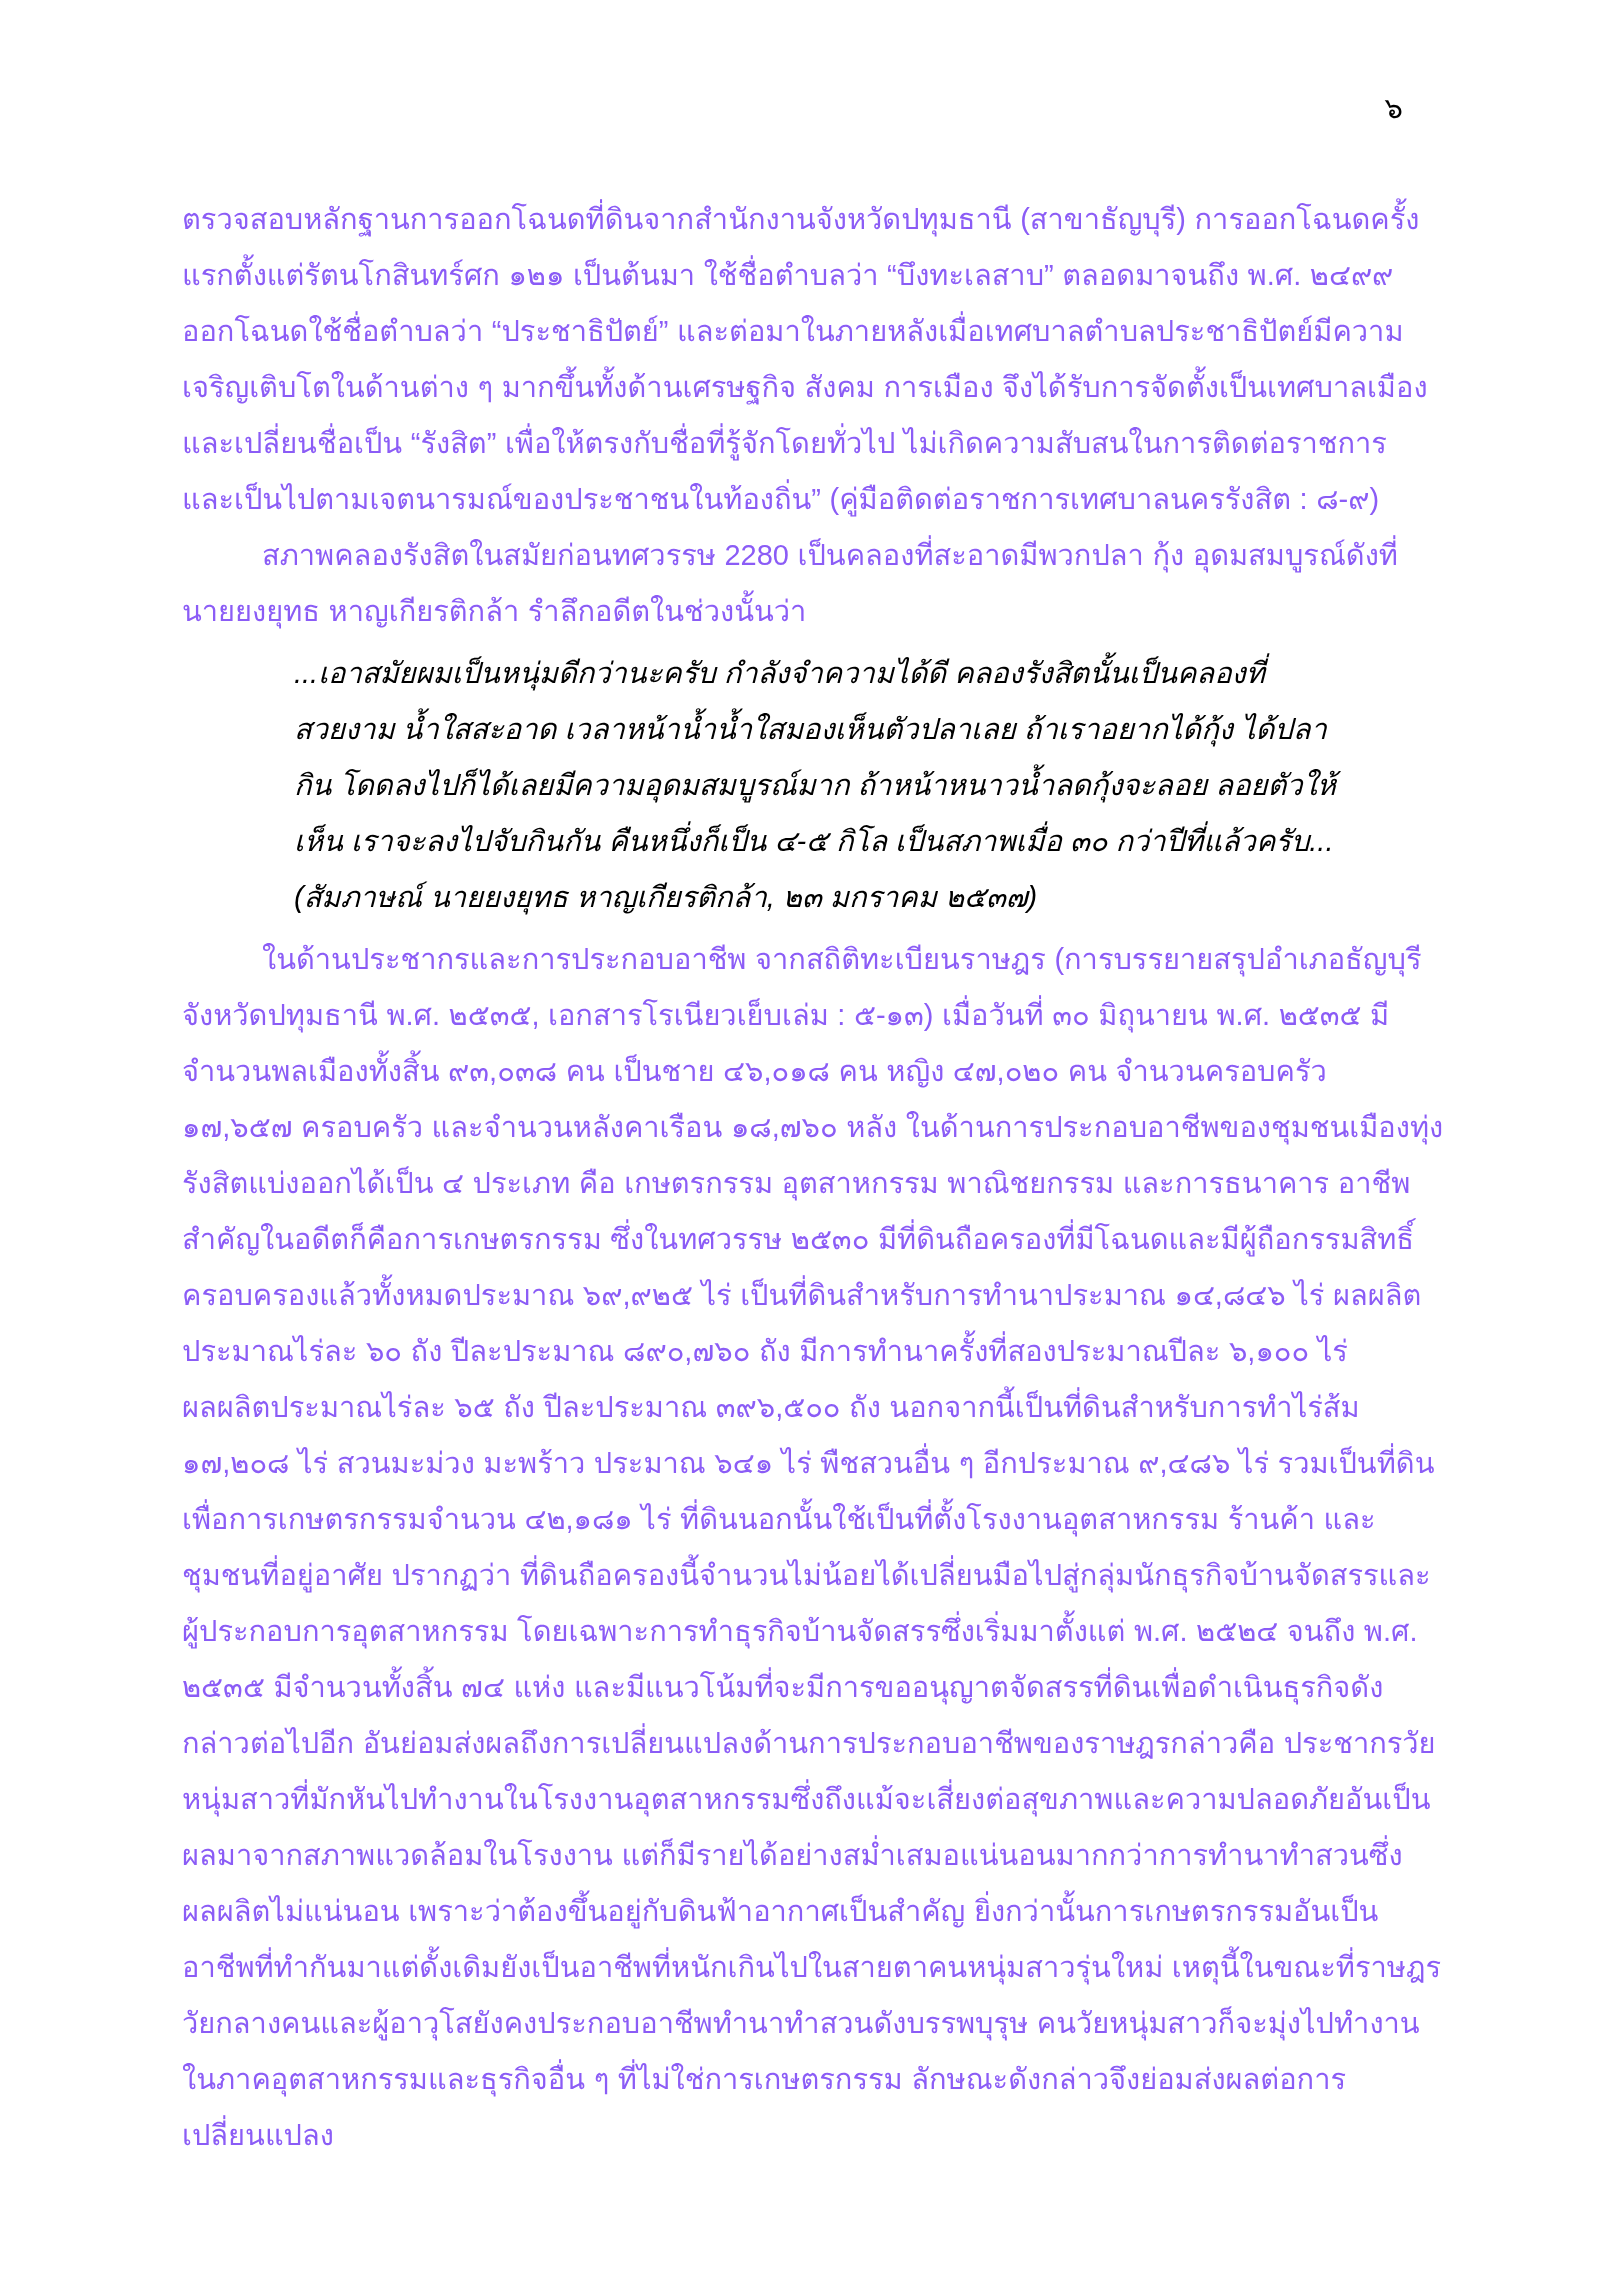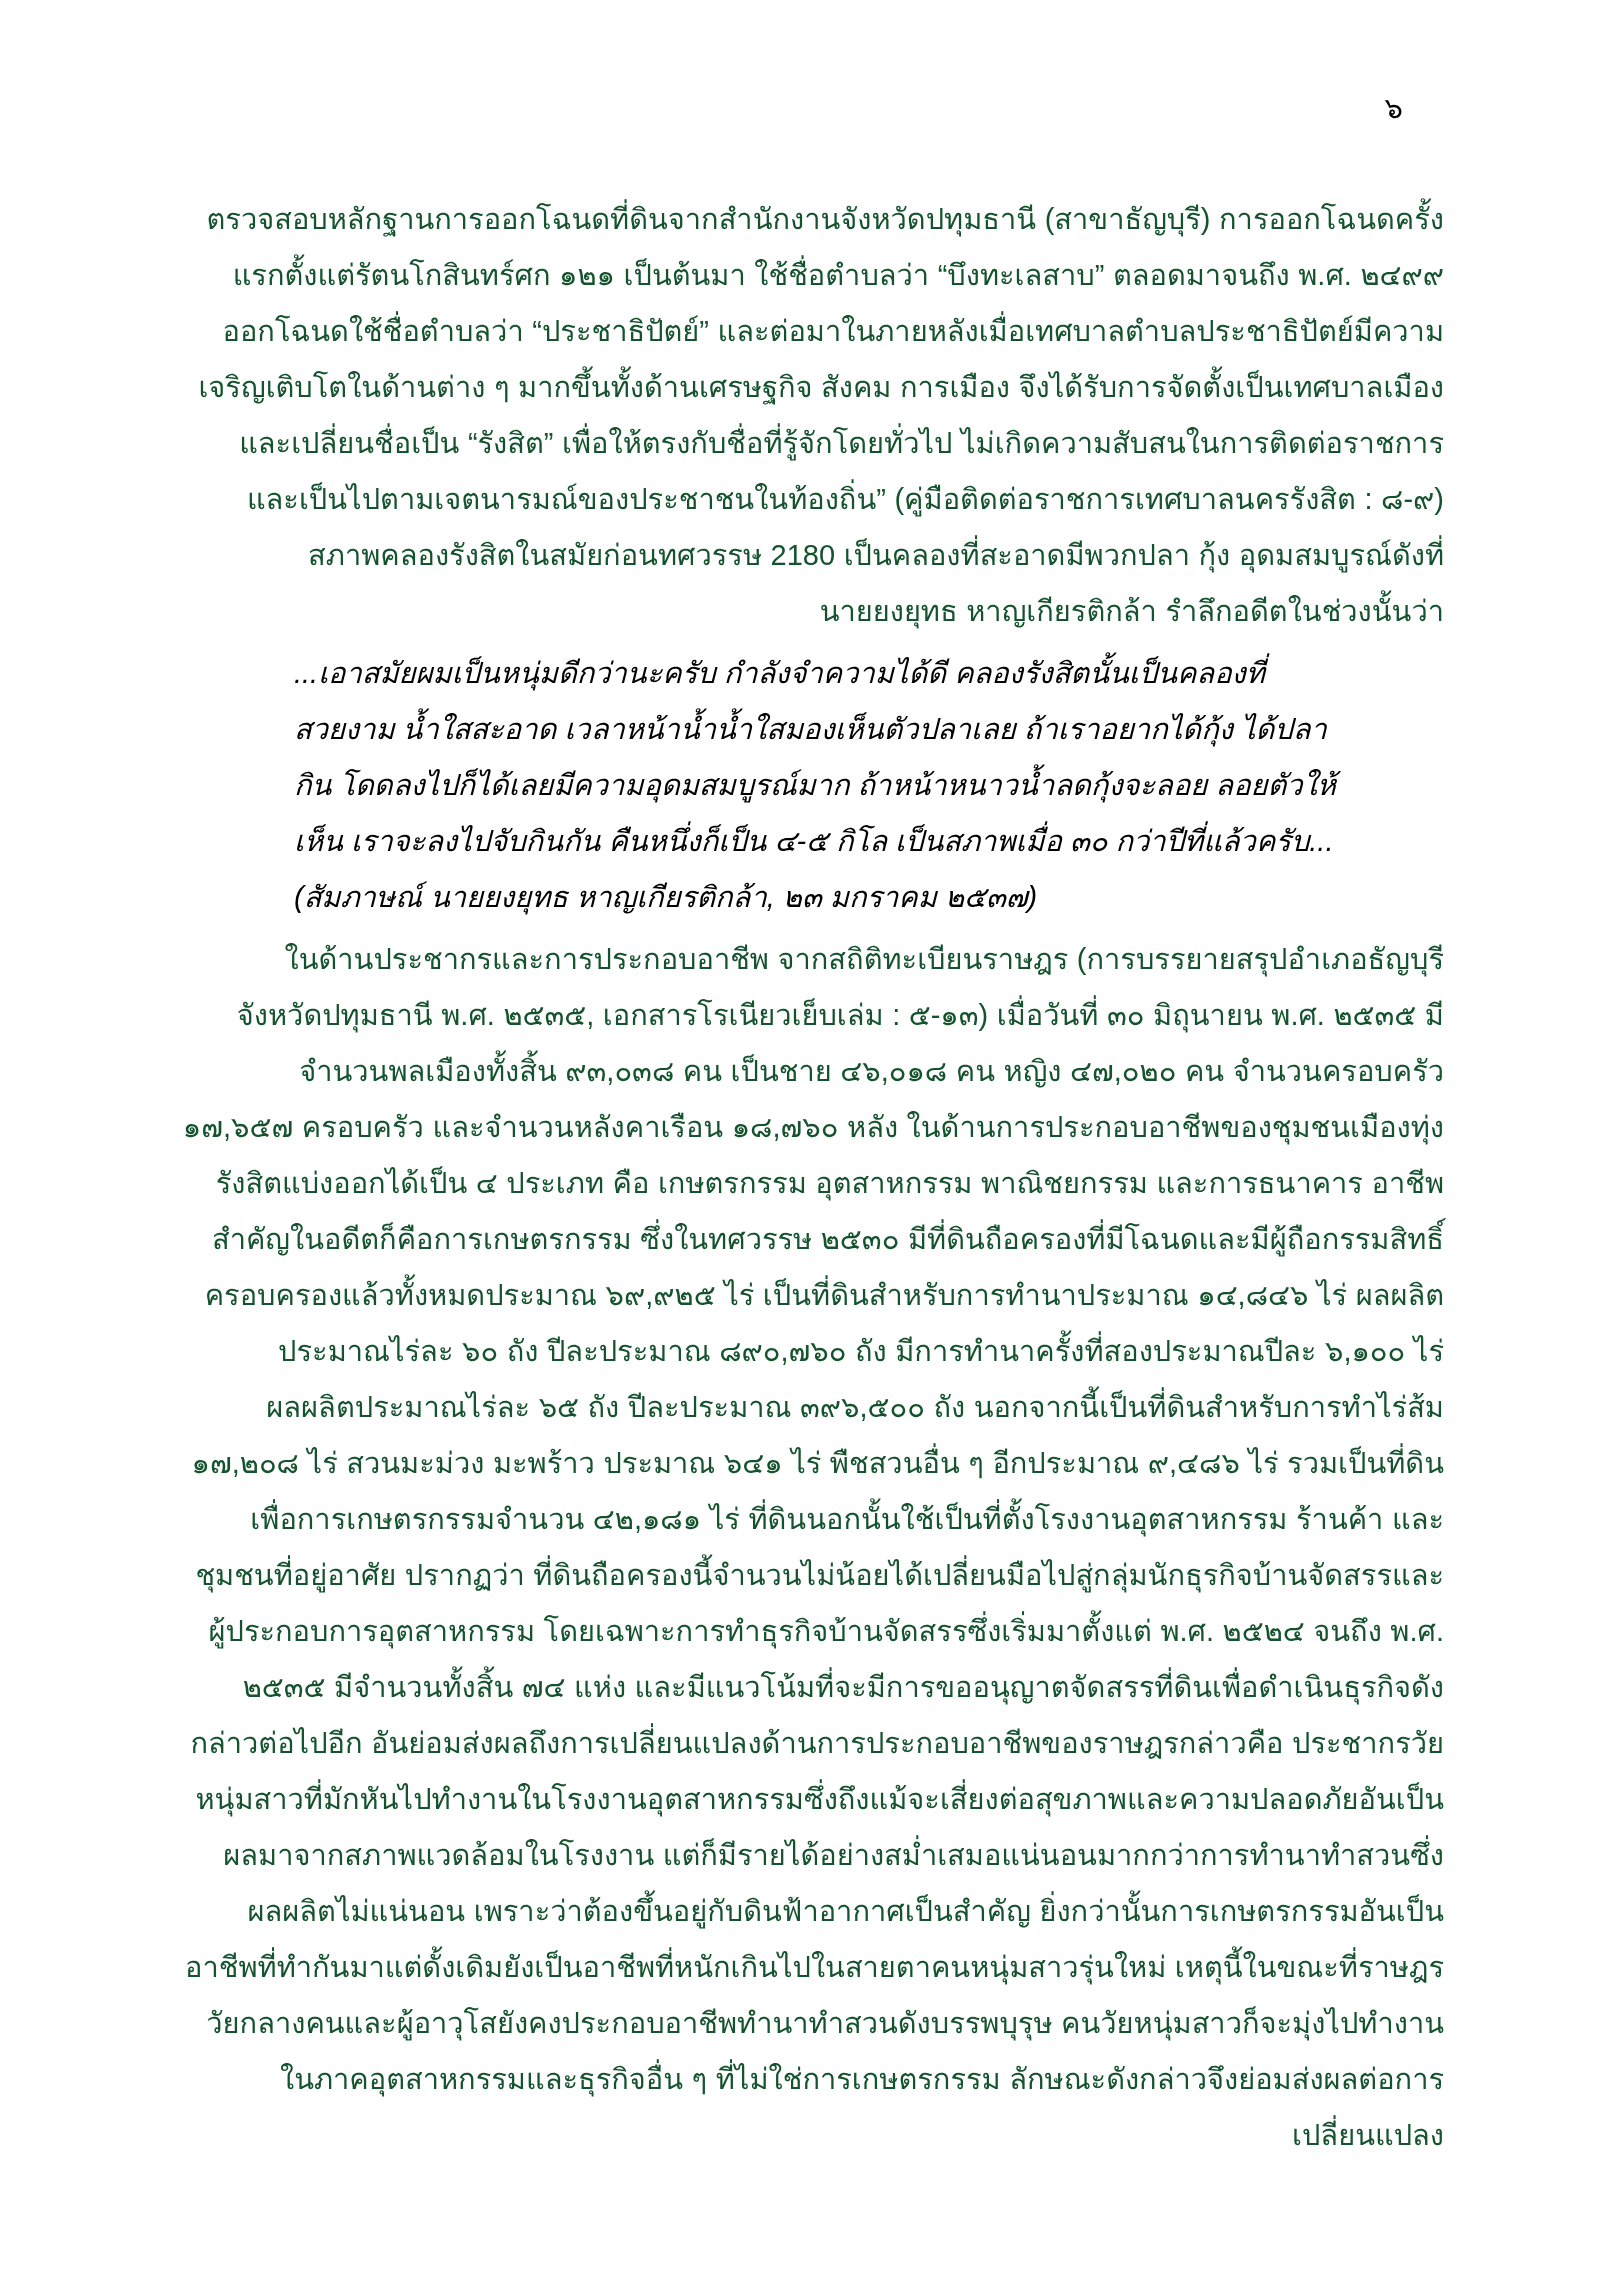--- a/index.html
+++ b/index.html
@@ -31,22 +31,22 @@
   .content {
     position: absolute;
     left: 182px;
     top: 191px;
     width: 1262px;
   }
   p.body-para {
     margin: 0;
     font-size: 29px;
     line-height: 56px;
-    color: #14532d;
-    text-align: right;
+    color: #8b5cf6;
+    text-align: left;
     word-spacing: 0.5px;
     letter-spacing: 0px;
     font-family: "Liberation Sans", "DejaVu Sans", sans-serif;
   }
   p.body-para.indent-first {
     text-indent: 80px;
   }
   .quote-block {
     margin: 0;
     padding: 0 0 0 106px;
@@ -67,21 +67,21 @@
 <body>
 
 <div class="page">
 
   <div class="page-number">๖</div>
 
   <div class="content">
 
     <p class="body-para">ตรวจสอบหลักฐานการออกโฉนดที่ดินจากสำนักงานจังหวัดปทุมธานี (สาขาธัญบุรี) การออกโฉนดครั้งแรกตั้งแต่รัตนโกสินทร์ศก ๑๒๑ เป็นต้นมา ใช้ชื่อตำบลว่า “บึงทะเลสาบ” ตลอดมาจนถึง พ.ศ. ๒๔๙๙ ออกโฉนดใช้ชื่อตำบลว่า “ประชาธิปัตย์” และต่อมาในภายหลังเมื่อเทศบาลตำบลประชาธิปัตย์มีความเจริญเติบโตในด้านต่าง ๆ มากขึ้นทั้งด้านเศรษฐกิจ สังคม การเมือง จึงได้รับการจัดตั้งเป็นเทศบาลเมืองและเปลี่ยนชื่อเป็น “รังสิต” เพื่อให้ตรงกับชื่อที่รู้จักโดยทั่วไป ไม่เกิดความสับสนในการติดต่อราชการ และเป็นไปตามเจตนารมณ์ของประชาชนในท้องถิ่น” (คู่มือติดต่อราชการเทศบาลนครรังสิต : ๘-๙)</p>
 
-    <p class="body-para indent-first">สภาพคลองรังสิตในสมัยก่อนทศวรรษ 2180 เป็นคลองที่สะอาดมีพวกปลา กุ้ง อุดมสมบูรณ์ดังที่นายยงยุทธ หาญเกียรติกล้า รำลึกอดีตในช่วงนั้นว่า</p>
+    <p class="body-para indent-first">สภาพคลองรังสิตในสมัยก่อนทศวรรษ 2280 เป็นคลองที่สะอาดมีพวกปลา กุ้ง อุดมสมบูรณ์ดังที่นายยงยุทธ หาญเกียรติกล้า รำลึกอดีตในช่วงนั้นว่า</p>
 
     <div class="quote-block">
       <p class="quote-para">...เอาสมัยผมเป็นหนุ่มดีกว่านะครับ กำลังจำความได้ดี คลองรังสิตนั้นเป็นคลองที่สวยงาม น้ำใสสะอาด เวลาหน้าน้ำน้ำใสมองเห็นตัวปลาเลย ถ้าเราอยากได้กุ้ง ได้ปลากิน โดดลงไปก็ได้เลยมีความอุดมสมบูรณ์มาก ถ้าหน้าหนาวน้ำลดกุ้งจะลอย ลอยตัวให้เห็น เราจะลงไปจับกินกัน คืนหนึ่งก็เป็น ๔-๕ กิโล เป็นสภาพเมื่อ ๓๐ กว่าปีที่แล้วครับ... (สัมภาษณ์ นายยงยุทธ หาญเกียรติกล้า, ๒๓ มกราคม ๒๕๓๗)</p>
     </div>
 
     <p class="body-para indent-first">ในด้านประชากรและการประกอบอาชีพ จากสถิติทะเบียนราษฎร (การบรรยายสรุปอำเภอธัญบุรี จังหวัดปทุมธานี พ.ศ. ๒๕๓๕, เอกสารโรเนียวเย็บเล่ม : ๕-๑๓) เมื่อวันที่ ๓๐ มิถุนายน พ.ศ. ๒๕๓๕ มีจำนวนพลเมืองทั้งสิ้น ๙๓,๐๓๘ คน เป็นชาย ๔๖,๐๑๘ คน หญิง ๔๗,๐๒๐ คน  จำนวนครอบครัว ๑๗,๖๕๗ ครอบครัว และจำนวนหลังคาเรือน ๑๘,๗๖๐ หลัง ในด้านการประกอบอาชีพของชุมชนเมืองทุ่งรังสิตแบ่งออกได้เป็น ๔ ประเภท คือ เกษตรกรรม อุตสาหกรรม พาณิชยกรรม และการธนาคาร อาชีพสำคัญในอดีตก็คือการเกษตรกรรม ซึ่งในทศวรรษ ๒๕๓๐ มีที่ดินถือครองที่มีโฉนดและมีผู้ถือกรรมสิทธิ์ครอบครองแล้วทั้งหมดประมาณ ๖๙,๙๒๕ ไร่ เป็นที่ดินสำหรับการทำนาประมาณ ๑๔,๘๔๖ ไร่ ผลผลิตประมาณไร่ละ ๖๐ ถัง ปีละประมาณ ๘๙๐,๗๖๐ ถัง มีการทำนาครั้งที่สองประมาณปีละ ๖,๑๐๐ ไร่ ผลผลิตประมาณไร่ละ ๖๕ ถัง ปีละประมาณ ๓๙๖,๕๐๐ ถัง นอกจากนี้เป็นที่ดินสำหรับการทำไร่ส้ม ๑๗,๒๐๘ ไร่ สวนมะม่วง มะพร้าว ประมาณ ๖๔๑ ไร่ พืชสวนอื่น ๆ อีกประมาณ ๙,๔๘๖ ไร่ รวมเป็นที่ดินเพื่อการเกษตรกรรมจำนวน ๔๒,๑๘๑ ไร่ ที่ดินนอกนั้นใช้เป็นที่ตั้งโรงงานอุตสาหกรรม ร้านค้า และชุมชนที่อยู่อาศัย ปรากฏว่า ที่ดินถือครองนี้จำนวนไม่น้อยได้เปลี่ยนมือไปสู่กลุ่มนักธุรกิจบ้านจัดสรรและผู้ประกอบการอุตสาหกรรม โดยเฉพาะการทำธุรกิจบ้านจัดสรรซึ่งเริ่มมาตั้งแต่ พ.ศ. ๒๕๒๔ จนถึง พ.ศ. ๒๕๓๕ มีจำนวนทั้งสิ้น ๗๔ แห่ง และมีแนวโน้มที่จะมีการขออนุญาตจัดสรรที่ดินเพื่อดำเนินธุรกิจดังกล่าวต่อไปอีก อันย่อมส่งผลถึงการเปลี่ยนแปลงด้านการประกอบอาชีพของราษฎรกล่าวคือ ประชากรวัยหนุ่มสาวที่มักหันไปทำงานในโรงงานอุตสาหกรรมซึ่งถึงแม้จะเสี่ยงต่อสุขภาพและความปลอดภัยอันเป็นผลมาจากสภาพแวดล้อมในโรงงาน แต่ก็มีรายได้อย่างสม่ำเสมอแน่นอนมากกว่าการทำนาทำสวนซึ่งผลผลิตไม่แน่นอน เพราะว่าต้องขึ้นอยู่กับดินฟ้าอากาศเป็นสำคัญ  ยิ่งกว่านั้นการเกษตรกรรมอันเป็นอาชีพที่ทำกันมาแต่ดั้งเดิมยังเป็นอาชีพที่หนักเกินไปในสายตาคนหนุ่มสาวรุ่นใหม่ เหตุนี้ในขณะที่ราษฎรวัยกลางคนและผู้อาวุโสยังคงประกอบอาชีพทำนาทำสวนดังบรรพบุรุษ คนวัยหนุ่มสาวก็จะมุ่งไปทำงานในภาคอุตสาหกรรมและธุรกิจอื่น ๆ ที่ไม่ใช่การเกษตรกรรม ลักษณะดังกล่าวจึงย่อมส่งผลต่อการเปลี่ยนแปลง</p>
 
   </div>
 
 </div>

